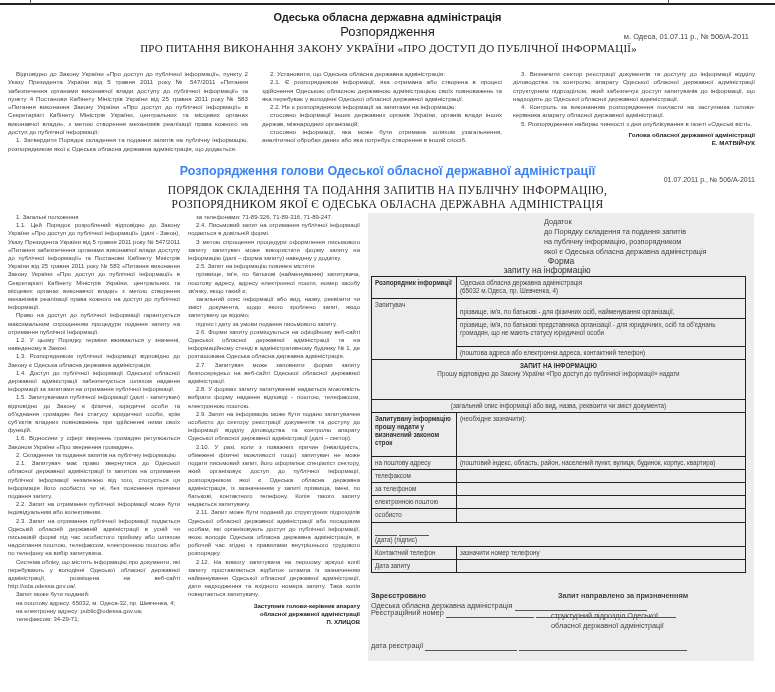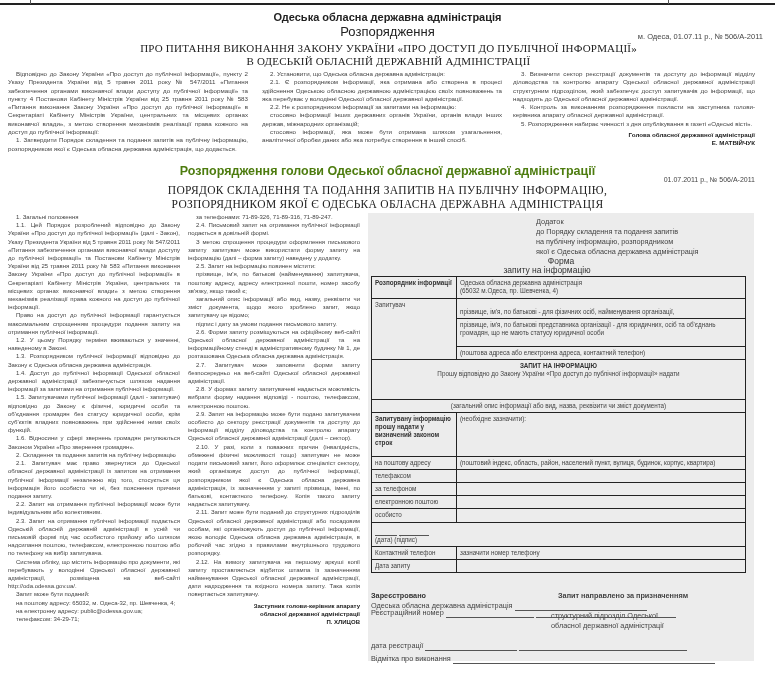--- a/index.html
+++ b/index.html
@@ -1,30 +1,30 @@
 <!DOCTYPE html>
 <html><head>
 <meta charset="utf-8">
 <style>
 *{box-sizing:border-box;margin:0;padding:0}
 body{width:775px;height:692px;background:#fff;font-family:"Liberation Sans",sans-serif;color:#333;overflow:hidden;position:relative}
 .topbar{position:absolute;left:0;top:0;width:775px;height:5px;border-bottom:2px solid #222}
 .topbar .tick{position:absolute;top:0;width:1px;height:4px;background:#555}
 .h-org{position:absolute;top:11px;left:0;width:775px;text-align:center;font-size:11px;font-weight:bold;color:#222}
 .h-rozp{position:absolute;top:24px;left:0;width:775px;text-align:center;font-size:13px;font-weight:normal;color:#222}
-.h-date{position:absolute;top:32px;right:12px;font-size:7.5px;color:#444}
+.h-date{position:absolute;top:32px;right:26px;font-size:7.5px;color:#444}
 .h-title{position:absolute;top:42px;left:1px;width:775px;text-align:center;font-family:"Liberation Serif",serif;font-size:11px;line-height:13px;color:#222;letter-spacing:.2px}
 .col{position:absolute;font-size:6.2px;line-height:8.3px;color:#444;text-align:justify}
 .col p{text-indent:8px}
 .sig{text-align:right;font-weight:bold;color:#222;text-indent:0 !important}
-.h2{position:absolute;top:164px;left:0;width:775px;text-align:center;font-size:12.5px;font-weight:bold;color:#4d7c0f}
+.h2{position:absolute;top:164px;left:0;width:775px;text-align:center;font-size:12.5px;font-weight:bold;color:#3b82f6}
 .h2-date{position:absolute;top:176px;right:20px;font-size:7px;color:#444}
 .h2-title{position:absolute;top:184px;left:0;width:775px;text-align:center;font-family:"Liberation Serif",serif;font-size:11.5px;line-height:13.5px;color:#222;letter-spacing:.3px}
 .form{position:absolute;left:368px;top:213px;width:386px;height:448px;background:#ececec}
-.appendix{position:absolute;left:168px;top:4px;font-size:7.3px;line-height:10px;color:#444}
+.appendix{position:absolute;left:176px;top:4px;font-size:7.3px;line-height:10px;color:#444}
 .form-title{position:absolute;left:0;width:386px;text-align:center;font-weight:normal;font-size:8.5px;color:#333}
 table.ft{position:absolute;left:3px;top:56px;width:375px;border-collapse:collapse;font-size:6.3px;color:#444}
 table.ft td{border:1px solid #222;padding:2px 3px;vertical-align:top;line-height:8px}
 table.ft td.lbl{width:85px}
 .b{font-weight:bold;color:#333}
 .ctr{text-align:center}
 .uline{display:inline-block;border-bottom:1px solid #555;height:6px;vertical-align:bottom}
 .reg{position:absolute;left:3px;font-size:7.3px;color:#444;line-height:10px}
 </style>
 </head>
@@ -33,21 +33,20 @@
 <div class="topbar">
   <span class="tick" style="left:30px"></span>
   <span class="tick" style="left:668px"></span>
 </div>
 
 <div class="h-org">Одеська обласна державна адміністрація</div>
 <div class="h-rozp">Розпорядження</div>
 <div class="h-date">м. Одеса, 01.07.11 р., № 506/А-2011</div>
 <div class="h-title">
   <div>ПРО ПИТАННЯ ВИКОНАННЯ ЗАКОНУ УКРАЇНИ «ПРО ДОСТУП ДО ПУБЛІЧНОЇ ІНФОРМАЦІЇ»</div>
-  <div>В ОДЕСЬКІЙ ОБЛАСНІЙ ДЕРЖАВНІЙ АДМІНІСТРАЦІЇ</div>
 </div>
 
 <div class="col" style="left:8px;top:70px;width:240px">
   <p>Відповідно до Закону України «Про доступ до публічної інформації», пункту 2 Указу Президента України від 5 травня 2011 року № 547/2011 «Питання забезпечення органами виконавчої влади доступу до публічної інформації» та пункту 4 Постанови Кабінету Міністрів України від 25 травня 2011 року № 583 «Питання виконання Закону України «Про доступ до публічної інформації» в Секретаріаті Кабінету Міністрів України, центральних та місцевих органах виконавчої влади», з метою створення механізмів реалізації права кожного на доступ до публічної інформації:</p>
   <p>1. Затвердити Порядок складення та подання запитів на публічну інформацію, розпорядником якої є Одеська обласна державна адміністрація, що додається.</p>
 </div>
 <div class="col" style="left:262px;top:70px;width:240px">
   <p>2. Установити, що Одеська обласна державна адміністрація:</p>
   <p>2.1. Є розпорядником інформації, яка отримана або створена в процесі здійснення Одеською обласною державною адміністрацією своїх повноважень та яка перебуває у володінні Одеської обласної державної адміністрації.</p>
   <p>2.2. Не є розпорядником інформації за запитами на інформацію:</p>
@@ -201,17 +200,13 @@
   <div class="reg" style="top:395px">
     <span>Реєстраційний номер</span>
     <span class="uline" style="width:88px"></span>
     <span class="uline" style="width:140px"></span>
   </div>
   <div class="reg" style="top:428px">
     <span>дата реєстрації</span>
     <span class="uline" style="width:92px"></span>
     <span class="uline" style="width:168px"></span>
   </div>
-  <div class="reg" style="top:441px">
-    <span>Відмітка про виконання</span>
-    <span class="uline" style="width:262px"></span>
-  </div>
 </div>
 
 </body></html>

